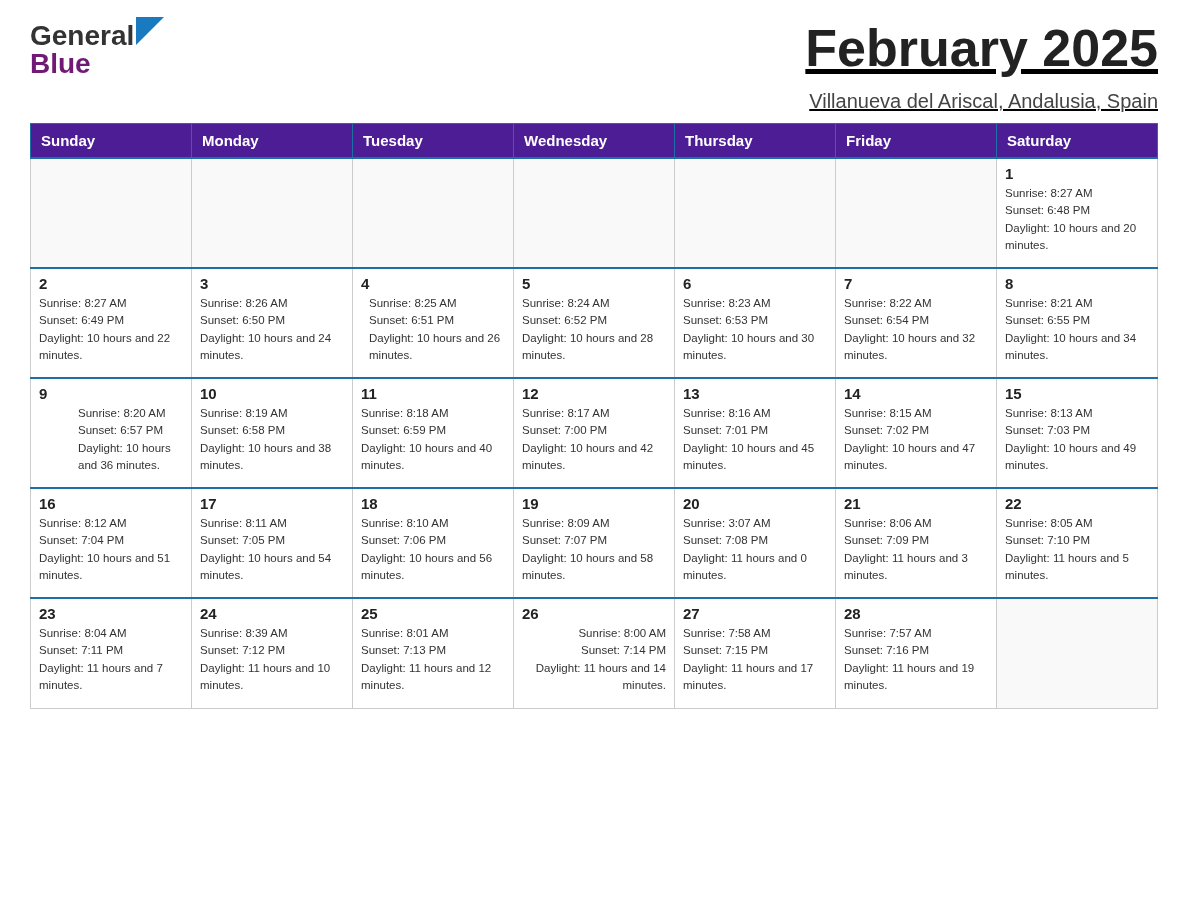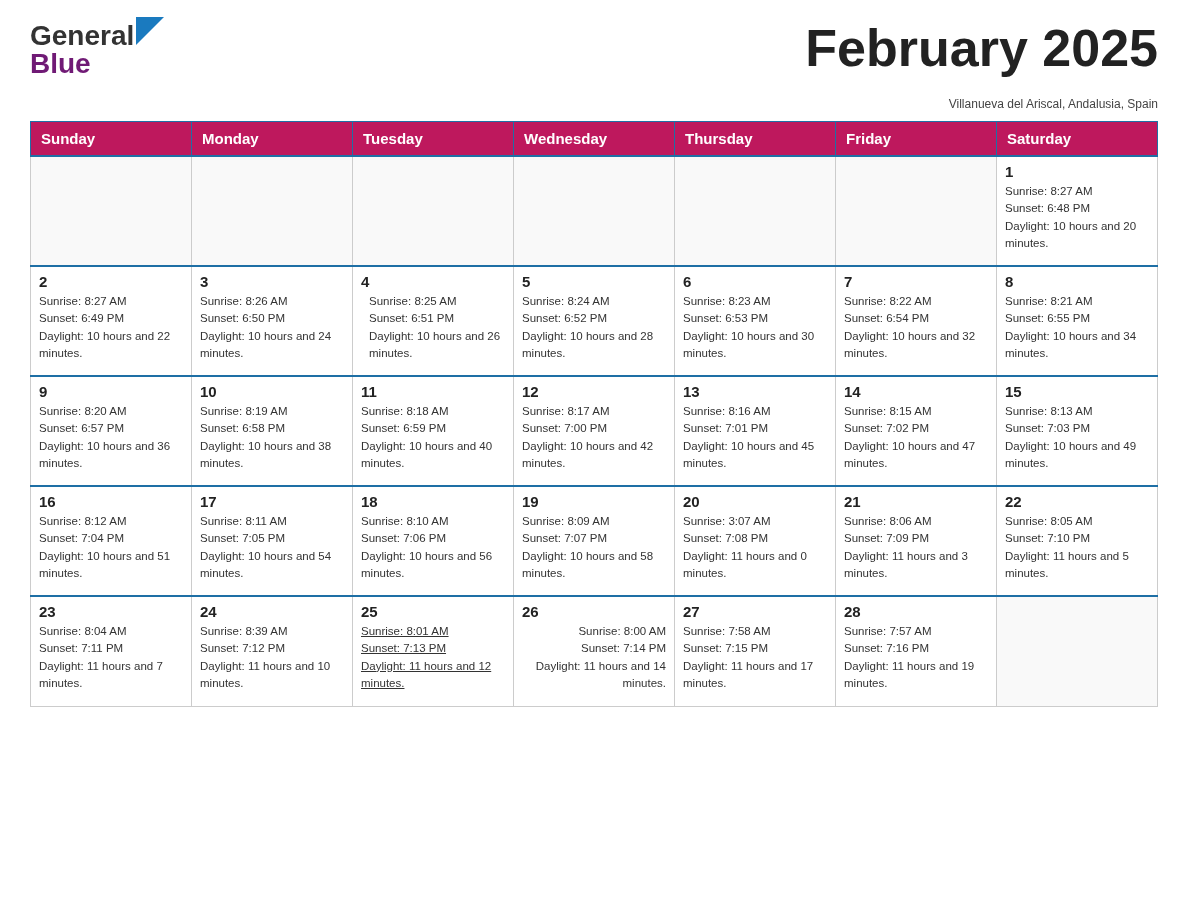--- a/index.html
+++ b/index.html
@@ -37,39 +37,40 @@
       border-left: 14px solid #1a7abf;
       border-top: 14px solid #1a7abf;
       border-right: 14px solid transparent;
       border-bottom: 14px solid transparent;
       display: inline-block;
       margin-left: 2px;
       margin-top: -10px;
     }
     .title-section {
       text-align: right;
+      text-decoration: underline;
     }
     .calendar-title {
       font-size: 52px;
       font-weight: bold;
       color: #222;
       line-height: 1.1;
     }
     .calendar-subtitle {
-      font-size: 12px;
+      font-size: 20px;
       color: #444;
-      margin-top: 20px;
+      margin-top: 13px;
     }
     .calendar {
       width: 100%;
       border-collapse: collapse;
       margin-top: 10px;
     }
     .calendar th {
-      background-color: #be185d;
+      background-color: #4c1d95;
       color: #fff;
       font-size: 15px;
       font-weight: bold;
       padding: 8px 10px;
       text-align: left;
       border: 1px solid #1e6fa5;
     }
     .calendar td {
       vertical-align: top;
       border: 1px solid #ccc;
@@ -183,21 +184,21 @@
         <td>
           <span class="day-number">8</span>
           <div class="day-info" style="white-space: pre-line;">Sunrise: 8:21 AM
 Sunset: 6:55 PM
 Daylight: 10 hours and 34 minutes.</div>
         </td>
       </tr>
       <tr>
         <td>
           <span class="day-number">9</span>
-          <div class="day-info" style="white-space: pre-line;">Sunrise: 8:20 AM
+          <div class="day-info" style="white-space: pre-line; margin-left: 39px;">Sunrise: 8:20 AM
 Sunset: 6:57 PM
 Daylight: 10 hours and 36 minutes.</div>
         </td>
         <td>
           <span class="day-number">10</span>
           <div class="day-info" style="white-space: pre-line;">Sunrise: 8:19 AM
 Sunset: 6:58 PM
 Daylight: 10 hours and 38 minutes.</div>
         </td>
         <td>
@@ -283,21 +284,21 @@
 Daylight: 11 hours and 7 minutes.</div>
         </td>
         <td>
           <span class="day-number">24</span>
           <div class="day-info" style="white-space: pre-line;">Sunrise: 8:39 AM
 Sunset: 7:12 PM
 Daylight: 11 hours and 10 minutes.</div>
         </td>
         <td>
           <span class="day-number">25</span>
-          <div class="day-info" style="white-space: pre-line; text-decoration: underline;">Sunrise: 8:01 AM
+          <div class="day-info" style="white-space: pre-line;">Sunrise: 8:01 AM
 Sunset: 7:13 PM
 Daylight: 11 hours and 12 minutes.</div>
         </td>
         <td>
           <span class="day-number">26</span>
           <div class="day-info" style="white-space: pre-line; text-align: right;">Sunrise: 8:00 AM
 Sunset: 7:14 PM
 Daylight: 11 hours and 14 minutes.</div>
         </td>
         <td>

